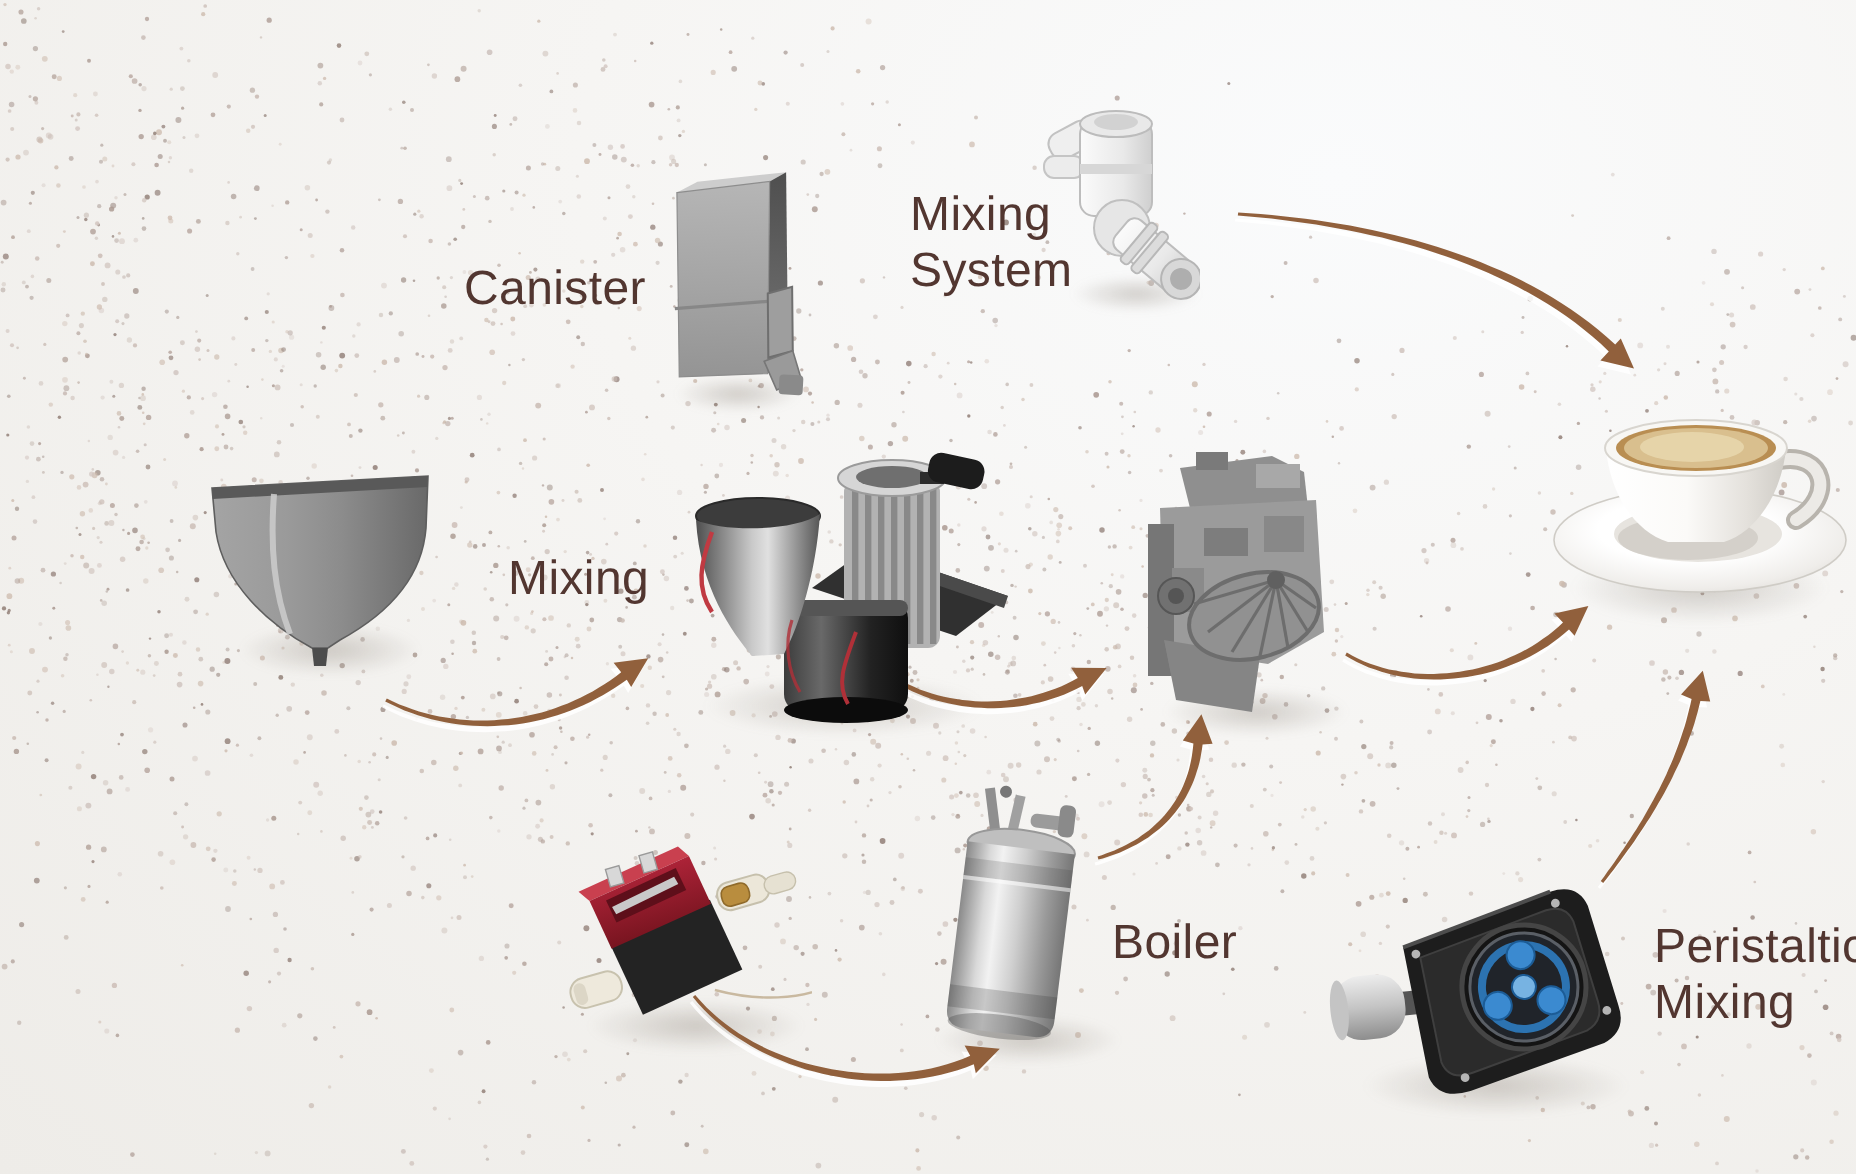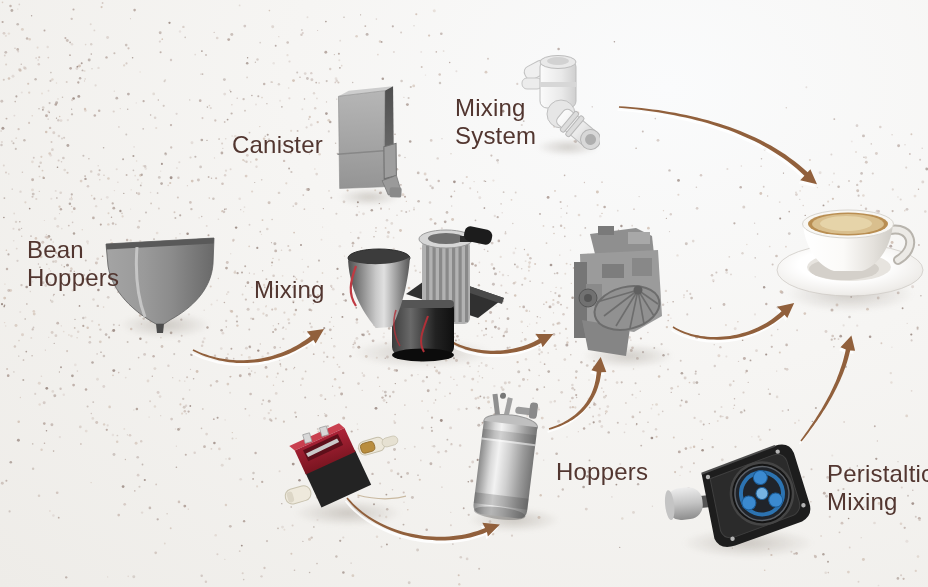--- a/index.html
+++ b/index.html
@@ -2712,23 +2712,21 @@
       <path d="M118,40 C140,36 146,58 126,70" fill="none" stroke="#b8b4ad" stroke-width="10" stroke-linecap="round"></path>
       <path d="M118,40 C140,36 146,58 126,70" fill="none" stroke="#eceae6" stroke-width="6" stroke-linecap="round"></path>
       <path d="M31,34 C33,58 46,76 62,81 L90,81 C106,76 119,57 121,34 Z" fill="url(#cupG)"></path>
       <ellipse cx="76" cy="34" rx="45.5" ry="14" fill="#f8f7f4" stroke="#d8d5cf"></ellipse>
       <ellipse cx="76" cy="34" rx="40" ry="11.5" fill="#b98e52"></ellipse>
       <ellipse cx="76" cy="34" rx="36" ry="10" fill="#d9bf8e"></ellipse>
       <ellipse cx="74" cy="33.5" rx="26" ry="7.5" fill="#e7d6ac" opacity="0.9"></ellipse>
     </svg>
   </div>
 
-  <div class="label" style="left:27px;top:236px">Bean
-Hoppers</div>
   <div class="label" style="left:232px;top:131px">Canister</div>
   <div class="label" style="left:254px;top:276px">Mixing</div>
   <div class="label" style="left:455px;top:94px">Mixing
 System</div>
-  <div class="label" style="left:556px;top:458px">Hoppers</div>
+  <div class="label" style="left:556px;top:458px">Boiler</div>
   <div class="label" style="left:827px;top:460px">Peristaltic
 Mixing</div>
 
 </div>
 
 </body></html>

